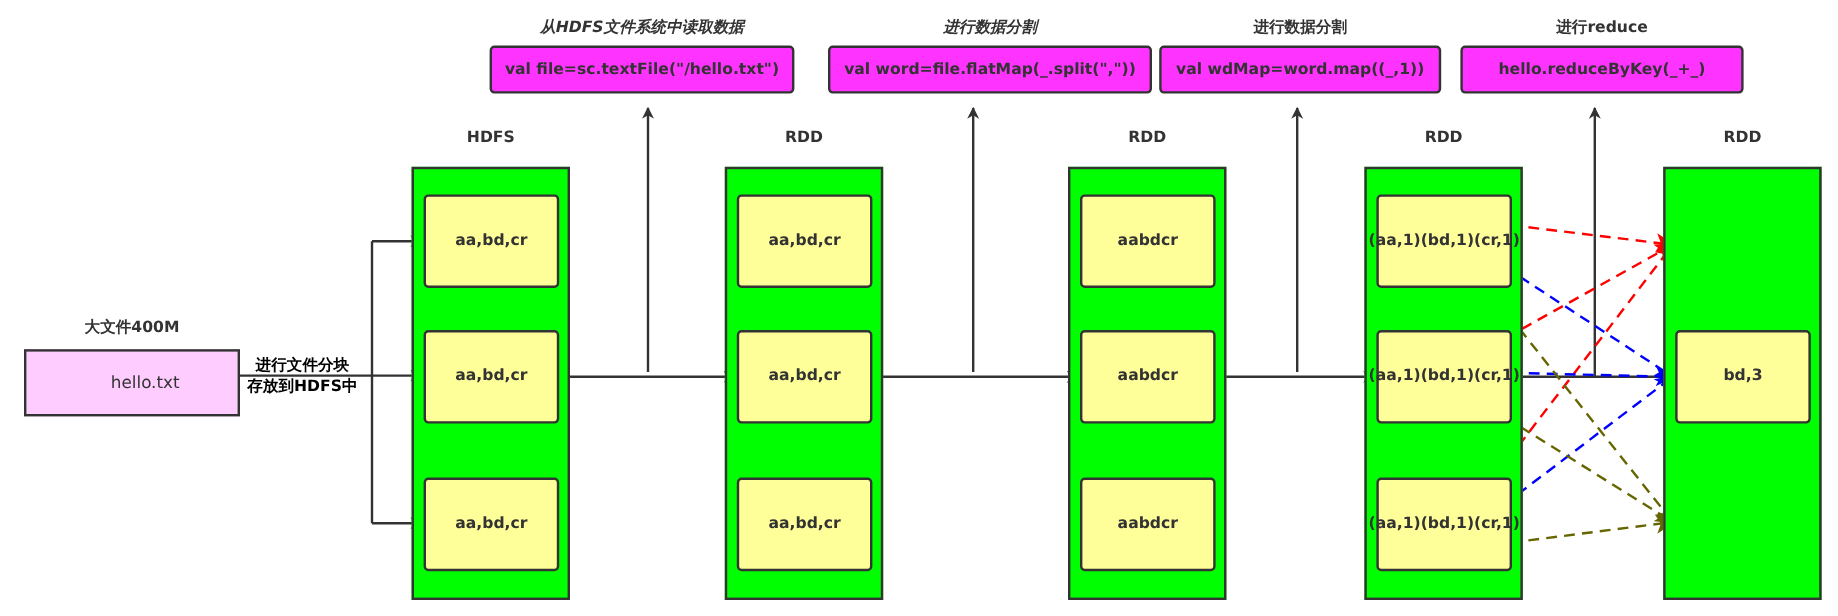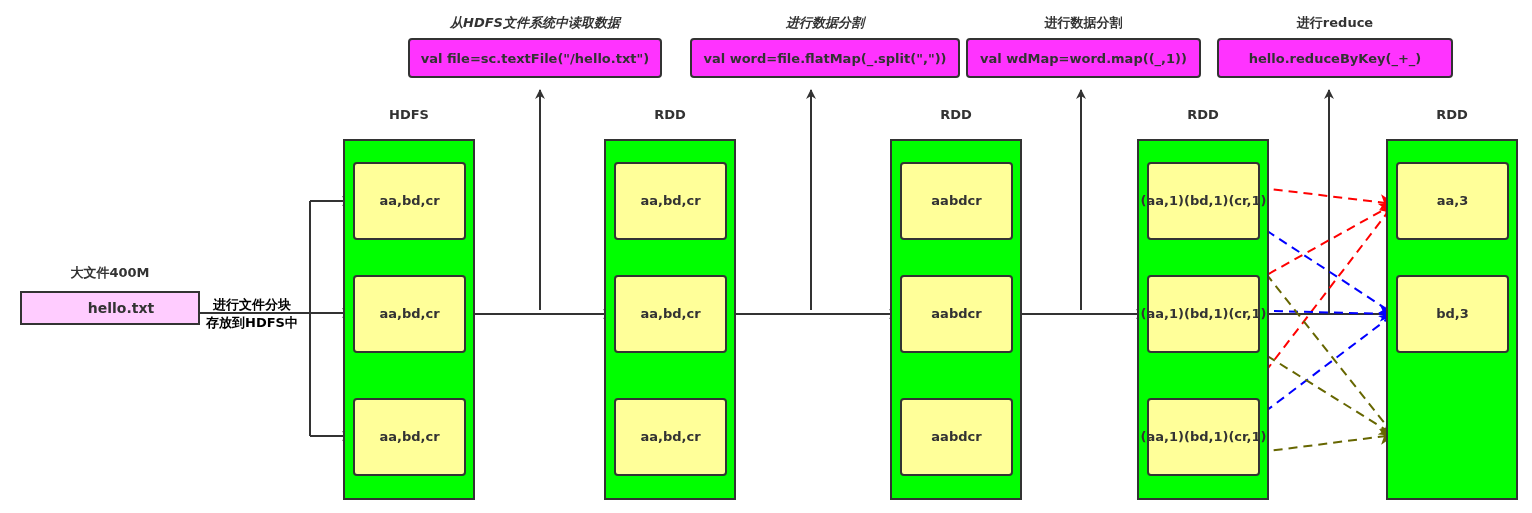--- a/index.html
+++ b/index.html
@@ -1,21 +1,21 @@
 <!DOCTYPE html>
 <html><head>
 <meta charset="utf-8">
 <style>
   html, body { margin:0; padding:0; background:#ffffff; }
   body { width:1532px; height:513px; position:relative; overflow:hidden;
          font-family:"DejaVu Sans", "Liberation Sans", sans-serif; color:#333333; }
   .lbl { position:absolute; font-size:13px; font-weight:bold; color:#333; text-align:center; white-space:nowrap; }
-  .file-box { position:absolute; left:20px; top:291px; width:180px; height:34px; background:#ffccff;
+  .file-box { position:absolute; left:20px; top:291px; width:180px; height:56px; background:#ffccff;
               border:2px solid #333; box-sizing:border-box; display:flex; align-items:center; justify-content:center;
-              font-size:14px; font-weight:bold; color:#333;padding-left:22px; }
+              font-size:14px; font-weight:normal; color:#333;padding-left:22px; }
   .split-note { position:absolute; left:200px; top:296px; width:104px; font-size:13px; font-weight:bold;
                 color:#000000; text-align:center; line-height:18px; }
   .col { position:absolute; top:139px; width:132px; height:361px; background:#00ff00; border:2px solid #333;
          box-sizing:border-box; }
   .blk { position:absolute; left:8px; width:113px; height:78px; background:#ffff99; border:2px solid #333;
          border-radius:4px; box-sizing:border-box; display:flex; flex-direction:row; align-items:center;
          justify-content:center; font-size:13px; font-weight:bold; color:#333; line-height:18px; text-align:center; }
   .blk.b0 { top:21px; } .blk.b1 { top:134px; } .blk.b2 { top:257px; }
   .blk .line { display:block; }
   .code { position:absolute; top:38px; height:40px; background:#ff33ff; border:2px solid #333; border-radius:4px;
@@ -143,20 +143,17 @@
         <span class="line">(cr,1)</span>
       </div>
       <div class="blk b2" style="align-items: center;">
         <span class="line">(aa,1)</span>
         <span class="line">(bd,1)</span>
         <span class="line">(cr,1)</span>
       </div>
     </div>
     <div class="lbl" style="left: 1386px; top: 107px; width: 132px;">RDD</div>
     <div class="col" style="left: 1386px;">
-      <div class="blk b0">
-        <span class="line">aa,3</span>
-      </div>
       <div class="blk b1">
         <span class="line">bd,3</span>
       </div>
     </div>
   </div>
 
 </body></html>

